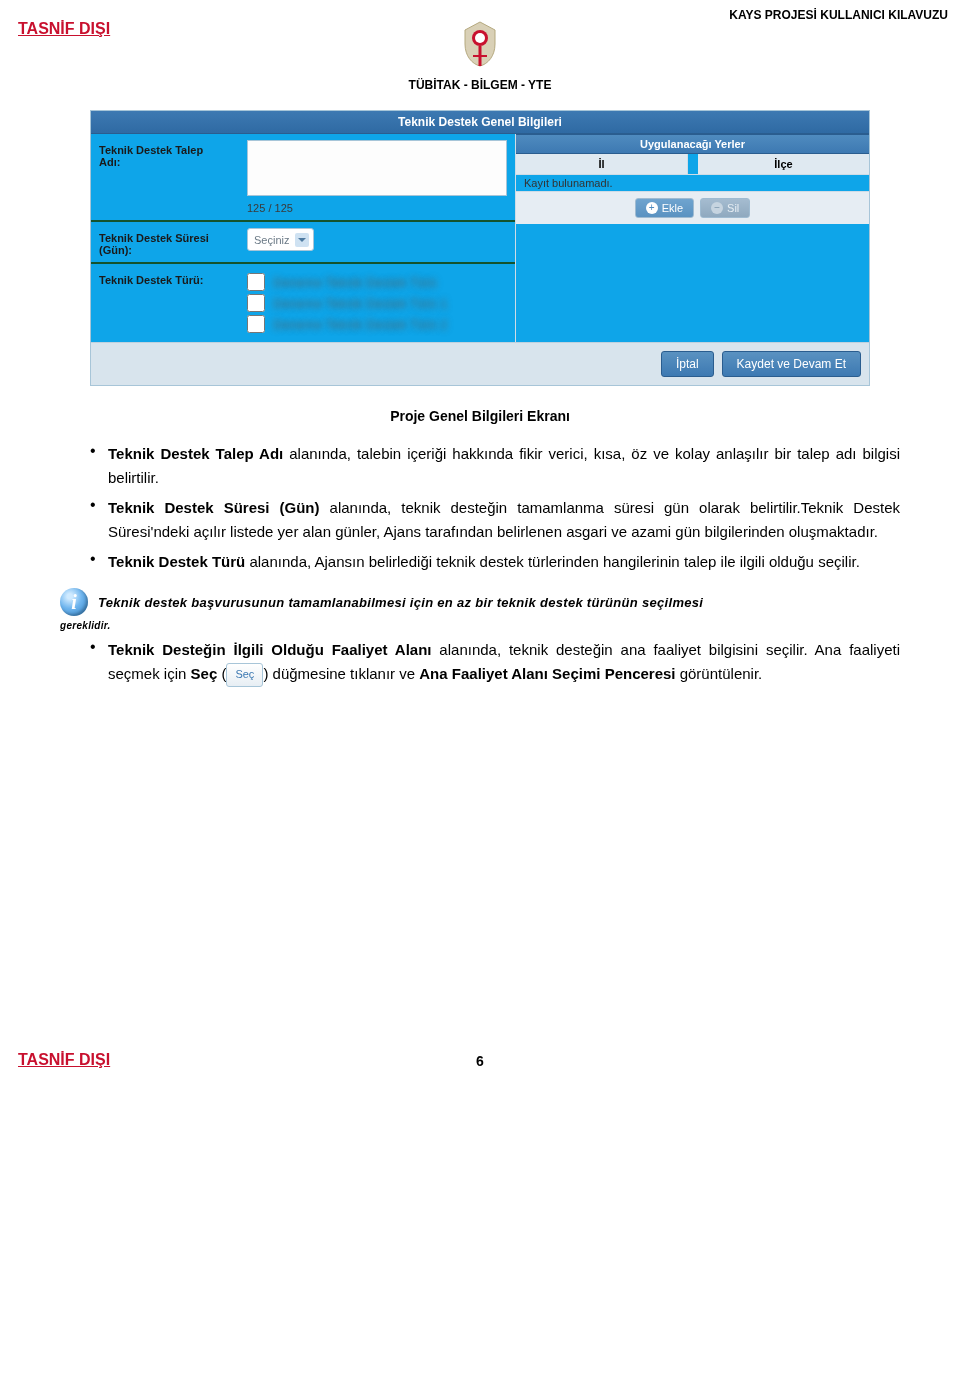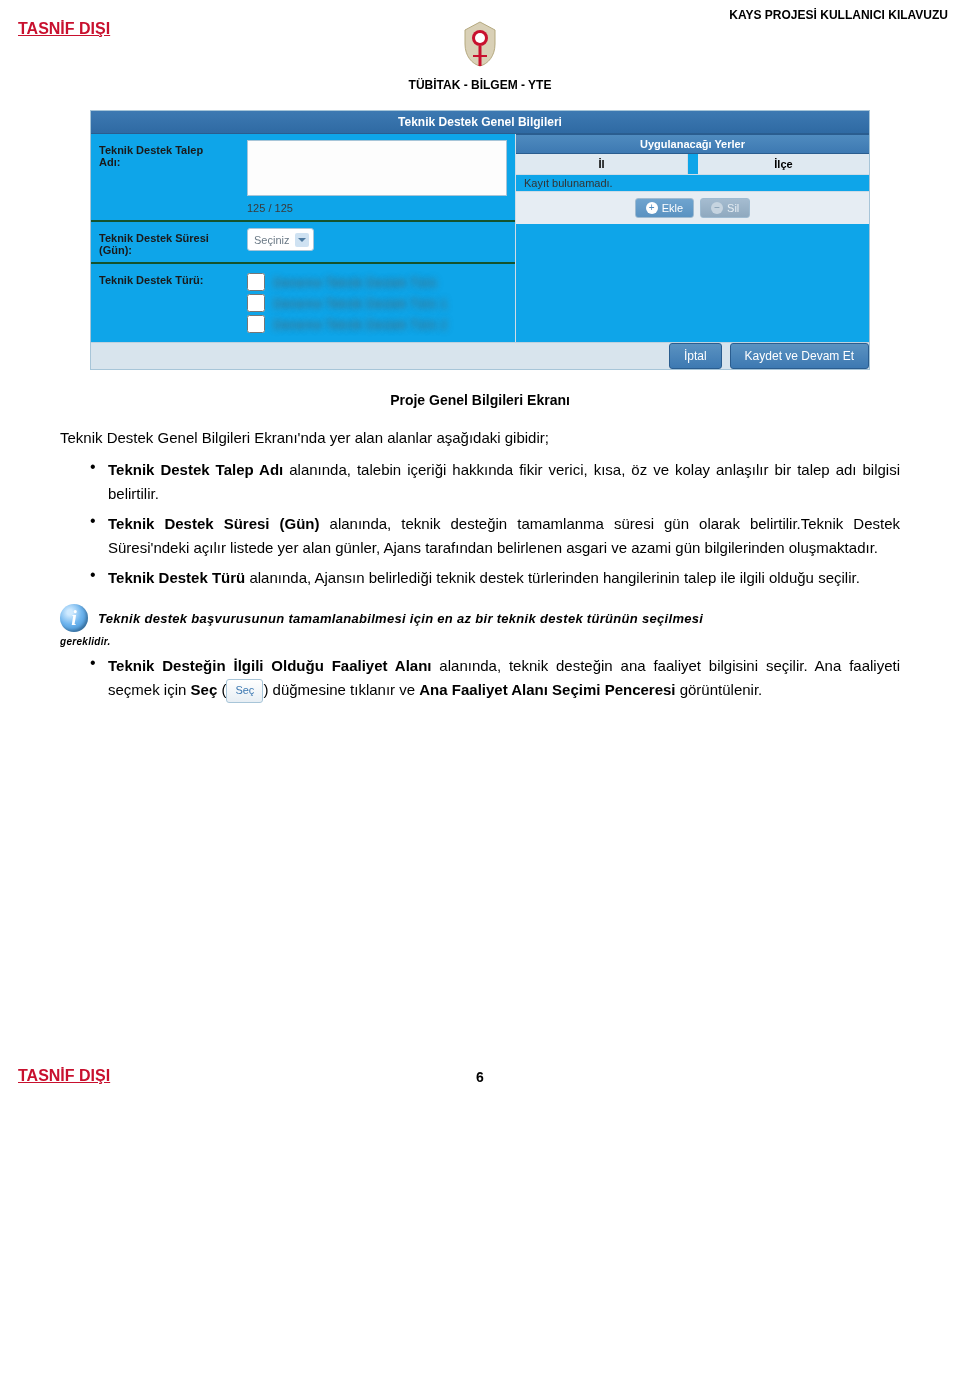--- a/index.html
+++ b/index.html
@@ -212,20 +212,21 @@
   .pill-del { background: linear-gradient(#a5bcd0, #8fa9bf); color: #e7eef4; }
   .pill-del .circ {
     width: 12px; height: 12px; border-radius: 50%;
     background: #c6d4e0; color: #7a94aa;
     font-size: 10px; line-height: 12px; text-align: center;
   }
   .ui-footer {
     display: flex;
     justify-content: flex-end;
     gap: 8px;
+    padding: 8px;
     background: #d8e4ed;
     border-top: 1px solid #bfd1de;
   }
   .btn-ft {
     background: linear-gradient(#5a92c1, #3d79b2);
     color: #fff;
     font-size: 12px;
     padding: 5px 14px;
     border-radius: 3px;
     border: 1px solid #2a5d8f;
@@ -403,21 +404,20 @@
       </div>
     </div>
     <div class="ui-footer">
       <span class="btn-ft">İptal</span>
       <span class="btn-ft">Kaydet ve Devam Et</span>
     </div>
   </div>
 
   <div class="caption">Proje Genel Bilgileri Ekranı</div>
 
-  <p class="body-text">Teknik Destek Genel Bilgileri Ekranı'nda yer alan alanlar aşağıdaki gibidir;</p>
 
   <div class="bullet">
     <div class="dot">•</div>
     <div class="txt">
       <b>Teknik Destek Talep Adı</b><span> alanında, talebin içeriği hakkında fikir verici, kısa, öz ve kolay anlaşılır bir talep adı bilgisi belirtilir.</span>
     </div>
   </div>
 
   <div class="bullet">
     <div class="dot">•</div>

